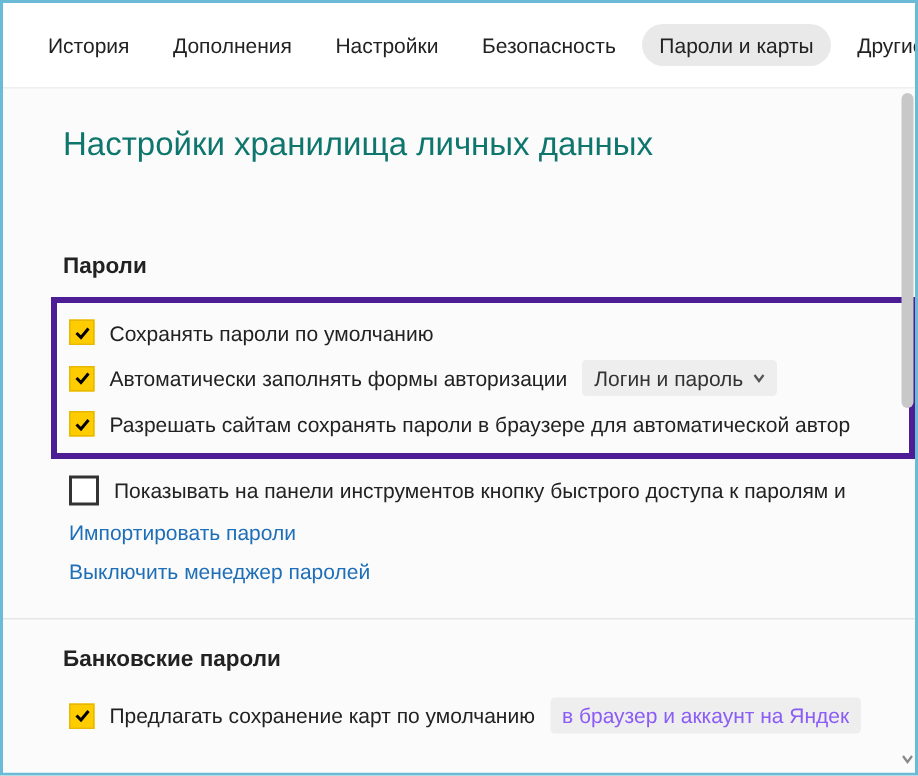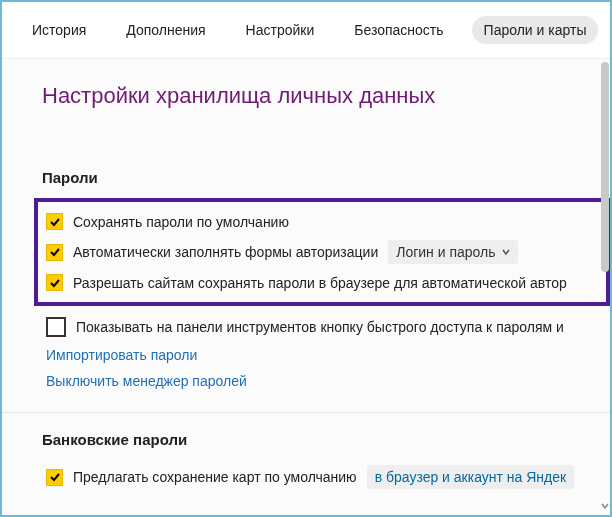--- a/index.html
+++ b/index.html
@@ -9,21 +9,21 @@
     font-size: 14px;
     color: #222;
     background: #fff;
     border: 2px solid #6bbbd6;
     position: relative;
   }
   .tabs {
     display: flex;
     align-items: center;
     padding: 14px 22px 14px 18px;
-    gap: 16px;
+    gap: 5px;
     white-space: nowrap;
     overflow: hidden;
   }
   .tab {
     padding: 6px 12px;
     border-radius: 14px;
     color: #222;
     cursor: pointer;
     font-size: 14px;
   }
@@ -35,21 +35,21 @@
     border-top: 1px solid #eee;
     padding: 24px 0 10px 40px;
     height: calc(100% - 50px);
     position: relative;
     overflow: hidden;
   }
   .page-title {
     font-size: 22px;
     font-weight: 400;
     margin-bottom: 60px;
-    color: #701a75;
+    color: #0f766e;
   }
   .section-title {
     font-weight: 700;
     font-size: 15px;
     margin-bottom: 12px;
   }
   .highlight-box {
     border: 4px solid #4c1d95;
     padding: 6px 0 6px 0;
     margin-left: -8px;
@@ -132,21 +132,21 @@
     width: 10px; height: 10px;
     right: 0;
     display: flex; align-items:center; justify-content:center;
   }
   .pill {
     margin-left: 10px;
     background: #eeeeee;
     border-radius: 3px;
     padding: 4px 8px;
     font-size: 14px;
-    color: #0369a1;
+    color: #8b5cf6;
   }
 </style>
 </head>
 <body>
 
 <div class="tabs">
   <div class="tab">История</div>
   <div class="tab">Дополнения</div>
   <div class="tab">Настройки</div>
   <div class="tab">Безопасность</div>

